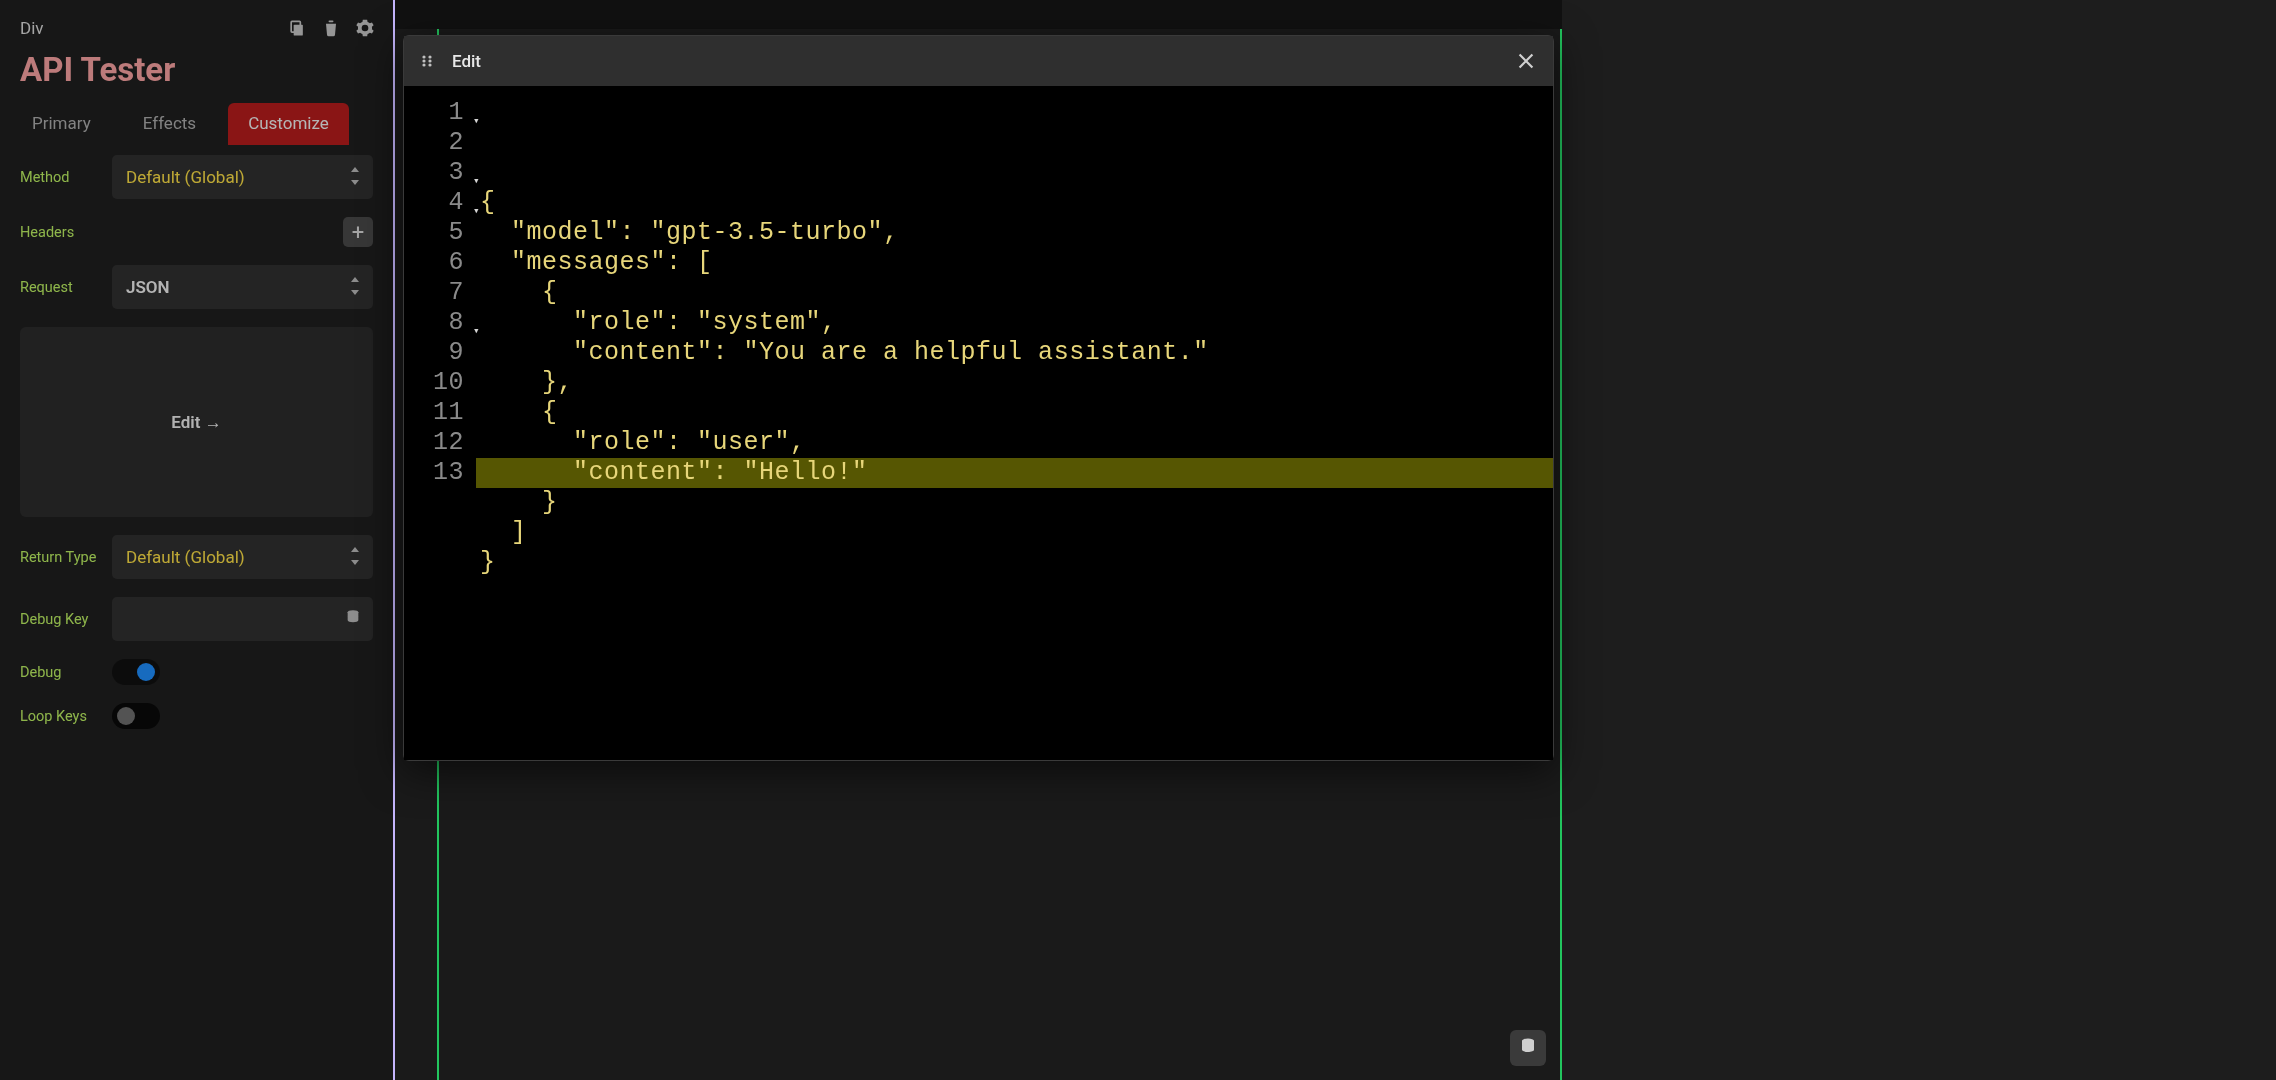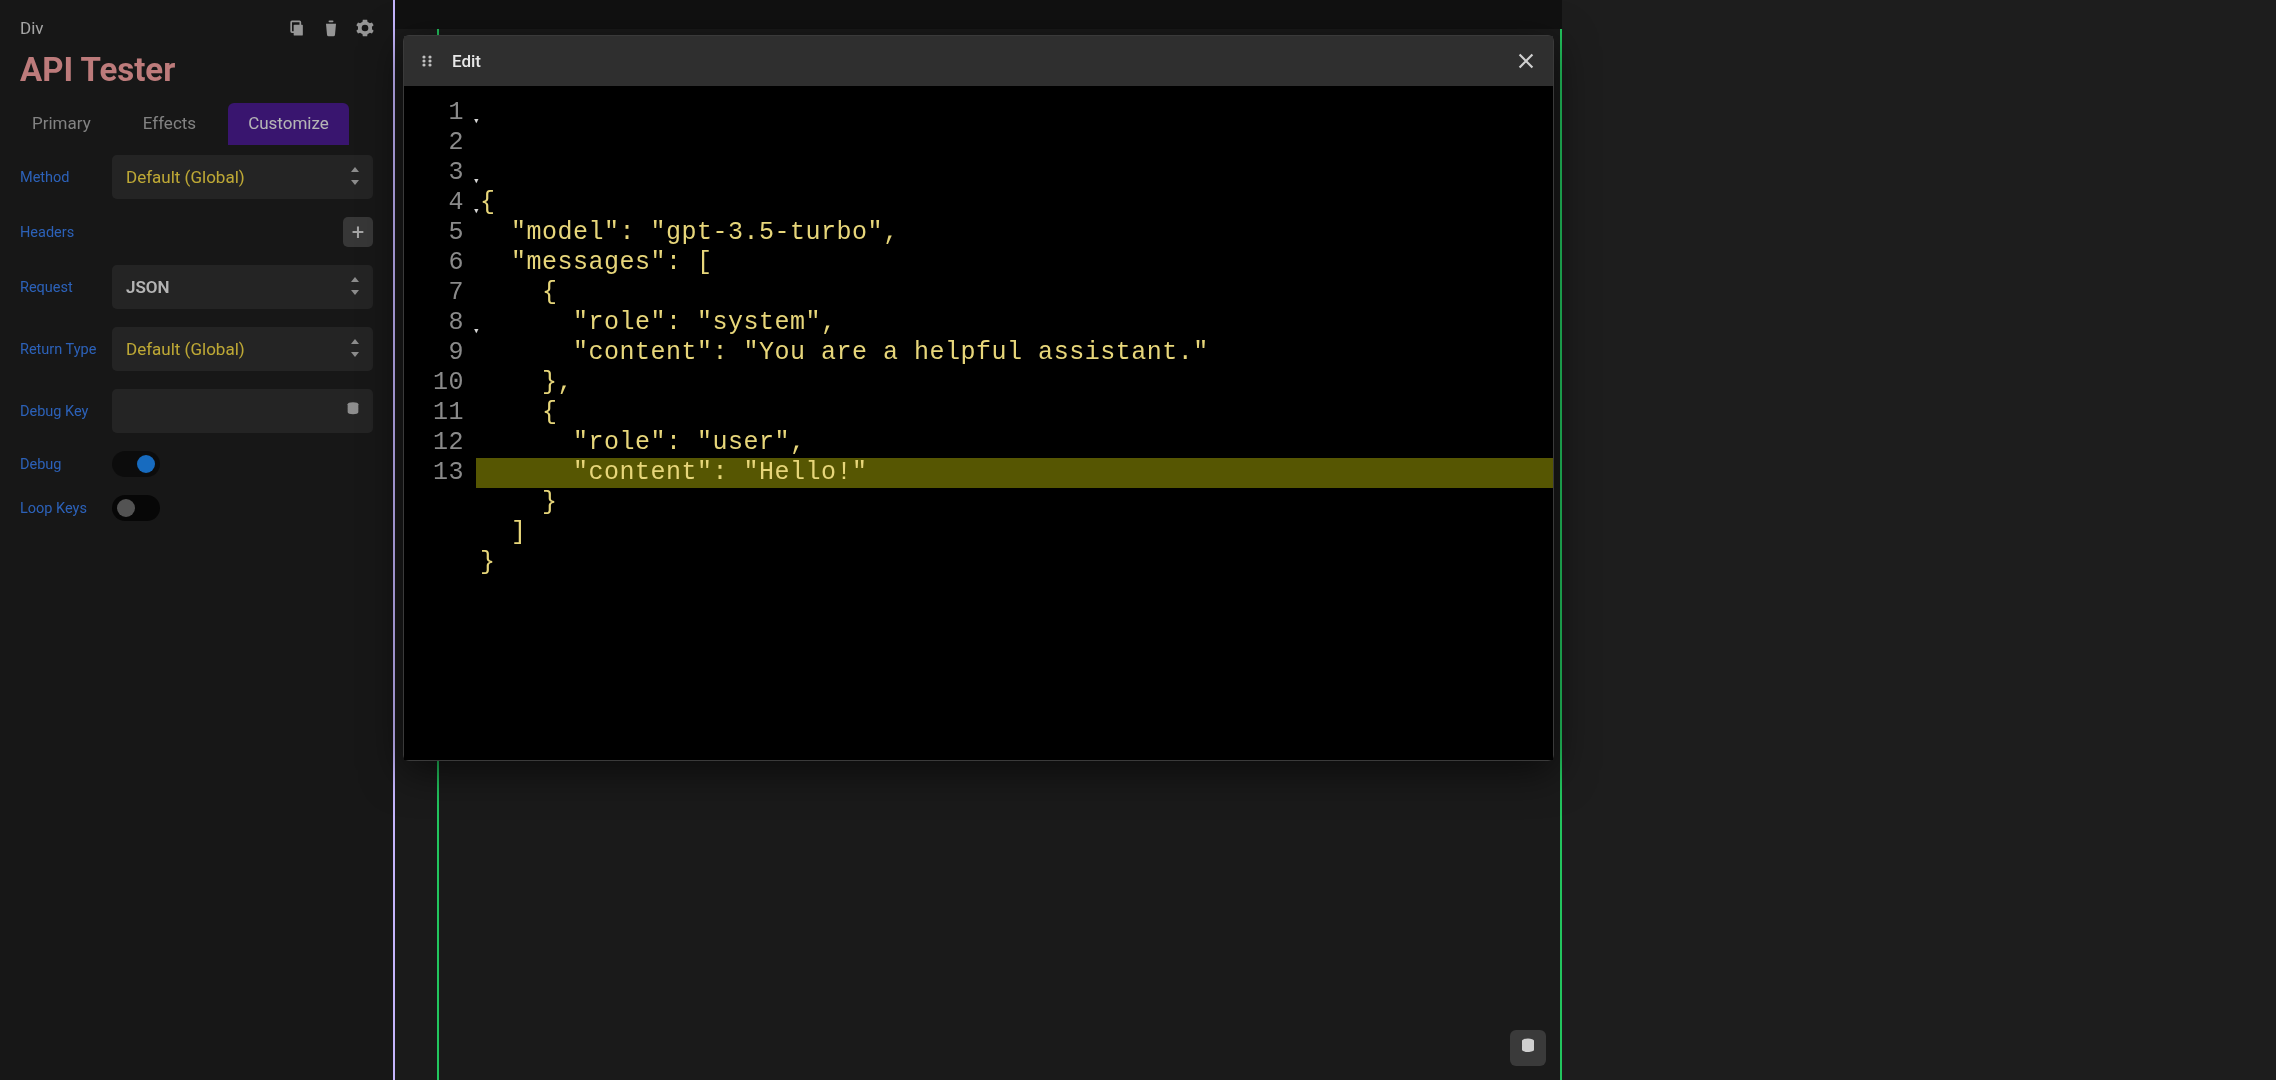--- a/index.html
+++ b/index.html
@@ -56,36 +56,36 @@
     gap: 12px;
   }
   .tab {
     padding: 10px 20px 12px 20px;
     font-size: 17px;
     color: #aeaeae;
     cursor: pointer;
     border-radius: 6px 6px 0 0;
   }
   .tab.active {
-    background: #4c1d95;
+    background: #b91c1c;
     color: #f2f2f2;
   }
 
   .form {
     padding: 10px 20px 20px 20px;
     display: flex; flex-direction: column;
     gap: 18px;
   }
   .row {
     display: flex; align-items: center;
   }
   .row-label {
     width: 92px;
     font-size: 14.5px;
-    color: #3b82f6;
+    color: #bef264;
   }
   .select {
     flex: 1;
     background: #313131;
     border-radius: 5px;
     height: 44px;
     display: flex; align-items: center;
     padding: 0 14px;
     color: #fde047;
     font-size: 17px;
@@ -292,20 +292,23 @@
         <div class="select bold-white">
           <span>JSON</span>
           <span class="chev">
             <svg width="12" height="18" viewBox="0 0 12 18" fill="currentColor">
                 <path d="M6 0l4 5H2zM6 18l-4-5h8z"></path>
               </svg>
           </span>
         </div>
       </div>
 
+      <div class="edit-box">
+        <span>Edit →</span>
+      </div>
 
       <div class="row">
         <div class="row-label">Return Type</div>
         <div class="select">
           <span>Default (Global)</span>
           <span class="chev">
             <svg width="12" height="18" viewBox="0 0 12 18" fill="currentColor">
                 <path d="M6 0l4 5H2zM6 18l-4-5h8z"></path>
               </svg>
           </span>

